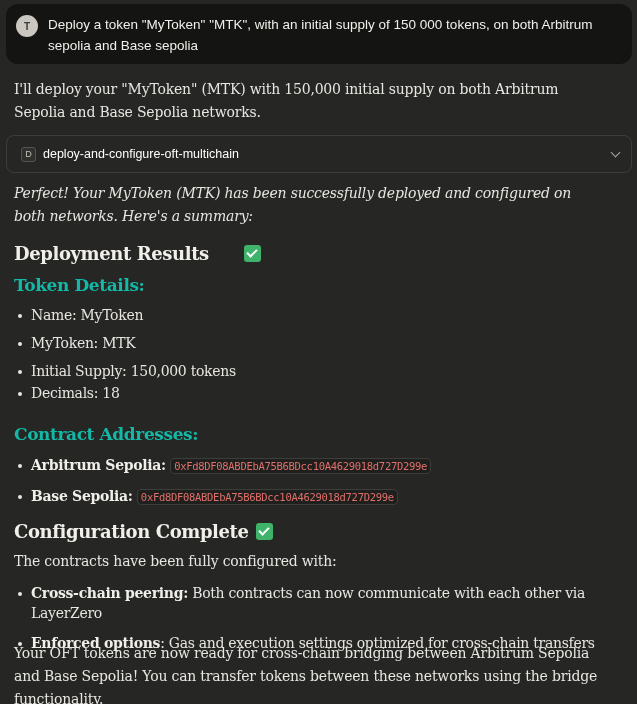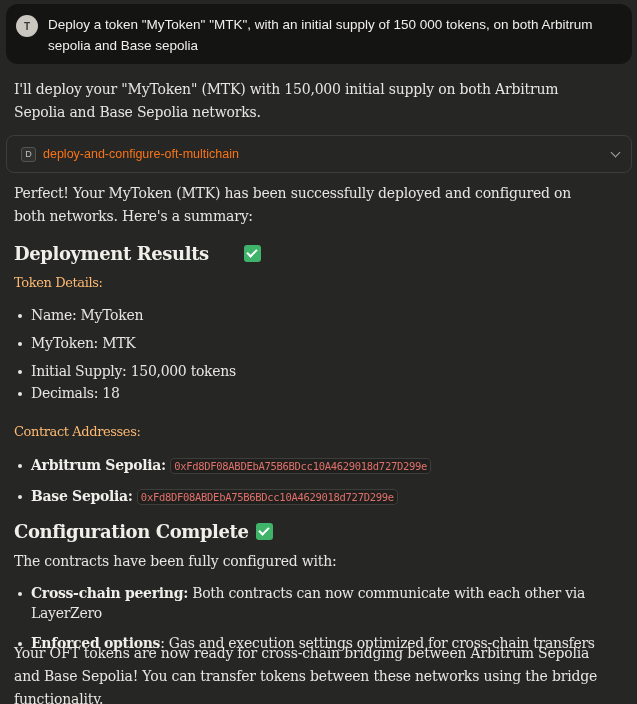--- a/index.html
+++ b/index.html
@@ -22,24 +22,24 @@
   p.body { font-size: 14px; line-height: 23px; color: #e8e6e1; letter-spacing: -0.2px; }
   .tool {
     position: absolute; left: 6px; top: 135px; width: 626px; height: 38px;
     border: 1px solid #3d3d3a; border-radius: 8px; display: flex; align-items: center; padding: 0 12px 0 14px;
   }
   .tool-badge {
     width: 15px; height: 15px; border: 1px solid #55554f; border-radius: 3px; background: #30302e;
     font-family: "Liberation Sans", sans-serif; font-size: 9px; color: #c2c0b6;
     display: flex; align-items: center; justify-content: center;
   }
-  .tool-name { font-family: "Liberation Sans", sans-serif; font-size: 12.5px; color: #f97316; margin-left: 7px; flex: 1; }
+  .tool-name { font-family: "Liberation Sans", sans-serif; font-size: 12.5px; color: #ffffff; margin-left: 7px; flex: 1; }
   .chev { width: 7px; height: 7px; border-right: 1.3px solid #a8a69e; border-bottom: 1.3px solid #a8a69e; transform: rotate(45deg); margin-top: -4px; }
   h2 { font-size: 18px; font-weight: bold; color: #f1efea; letter-spacing: -0.4px; display: flex; align-items: center; }
-  h3 { font-size: 13px; font-weight: normal; color: #fdba74; letter-spacing: -0.4px; }
+  h3 { font-size: 17px; font-weight: bold; color: #14b8a6; letter-spacing: -0.4px; }
   .check {
     display: inline-flex; width: 17px; height: 17px; background: #3fb36a; border-radius: 3px;
     align-items: center; justify-content: center; margin-left: 7px;
   }
   .check::after { content: ""; width: 4px; height: 8px; border-right: 2px solid #fff; border-bottom: 2px solid #fff; transform: rotate(45deg); margin-top: -3px; }
   ul { list-style: none; }
   li { position: relative; padding-left: 17px; font-size: 14px; line-height: 20px; color: #e8e6e1; letter-spacing: -0.3px; }
   li::before { content: ""; position: absolute; left: 4px; top: 9px; width: 4px; height: 4px; border-radius: 50%; background: #e8e6e1; }
   li b { color: #f1efea; }
   code {
@@ -57,21 +57,21 @@
 </div>
 
 <p class="body abs" style="top:78px;width:590px;">I'll deploy your "MyToken" (MTK) with 150,000 initial supply on both Arbitrum Sepolia and Base Sepolia networks.</p>
 
 <div class="tool">
   <div class="tool-badge">D</div>
   <div class="tool-name">deploy-and-configure-oft-multichain</div>
   <div class="chev"></div>
 </div>
 
-<p class="body abs" style="top:182px;width:560px;">Perfect! Your MyToken (MTK) has been successfully deployed and configured on both networks. Here's a summary:</p>
+<p class="body abs" style="top:182px;width:560px;font-style:italic;">Perfect! Your MyToken (MTK) has been successfully deployed and configured on both networks. Here's a summary:</p>
 
 <h2 class="abs" style="top:243px;gap:28px;">
   <span>Deployment Results</span>
   <span class="check"></span>
 </h2>
 
 <h3 class="abs" style="top:275px;">Token Details:</h3>
 
 <ul class="abs" style="top:305px;">
   <li style="margin-bottom:8px">Name: MyToken</li>

